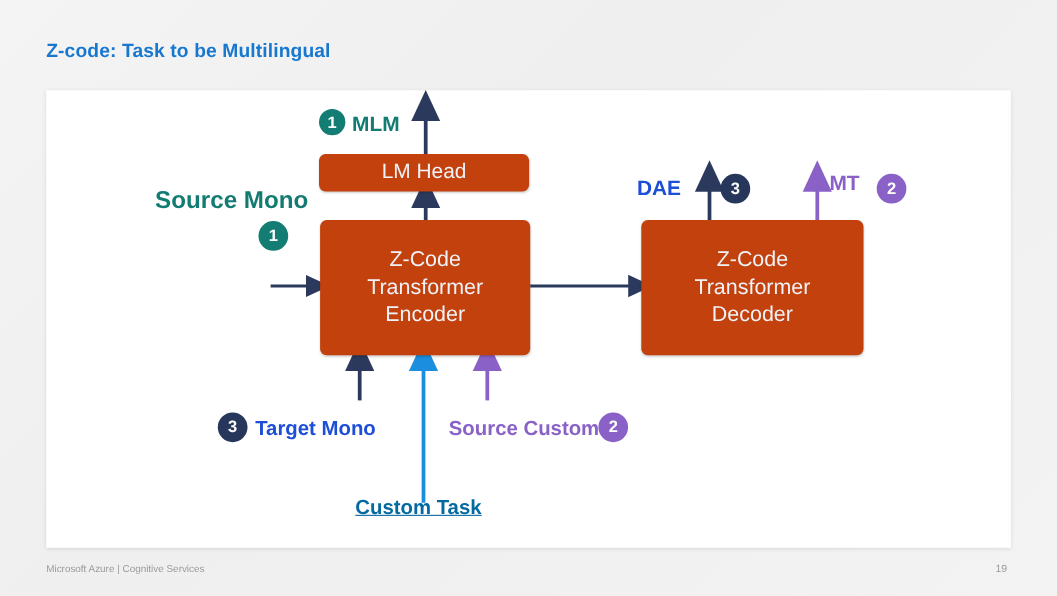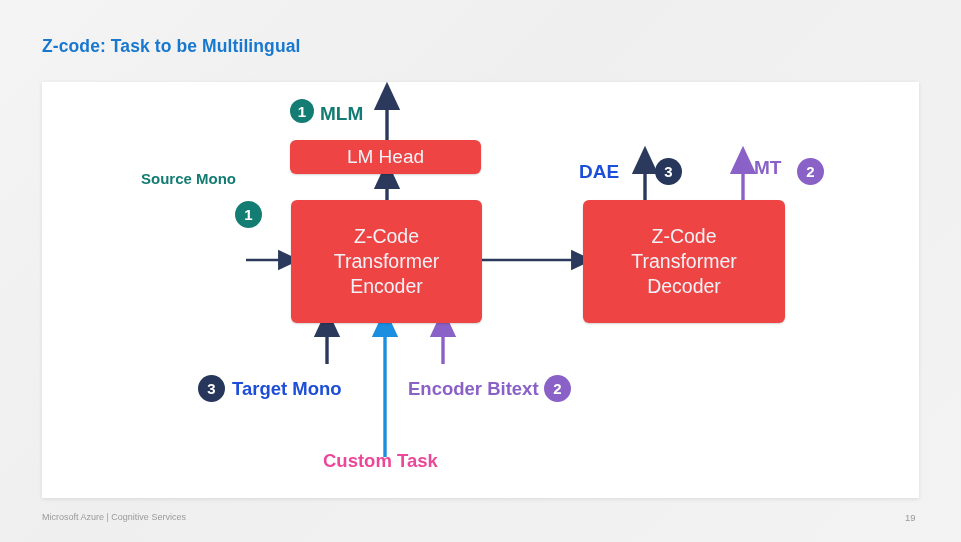--- a/index.html
+++ b/index.html
@@ -36,21 +36,21 @@
     left: 42px;
     top: 82px;
     width: 877px;
     height: 416px;
     background: #ffffff;
     box-shadow: 0 1px 4px rgba(0,0,0,0.10);
   }
   
   .node-box {
     position: absolute;
-    background: #ef4444;
+    background: #c2410c;
     border-radius: 6px;
     color: #eef1f6;
     display: flex;
     align-items: center;
     justify-content: center;
     text-align: center;
     line-height: 1.28;
     box-shadow: 0 1px 2px rgba(0,0,0,0.18);
   }
   .node-box .node-label {
@@ -71,29 +71,29 @@
     font-size: 15px;
     font-weight: 600;
     line-height: 1;
   }
   .badge.teal   { background: #147D73; }
   .badge.navy   { background: #27375B; }
   .badge.purple { background: #8A61C6; }
 
   .flow-label {
     position: absolute;
-    font-size: 15px;
+    font-size: 22px;
     font-weight: bold;
     white-space: nowrap;
     line-height: 1;
   }
   .c-teal   { color: #137C72; }
   .c-navy   { color: #1d4ed8; }
   .c-purple { color: #8A61C6; }
-  .c-blue   { color: #ec4899; }
+  .c-blue   { color: #0369a1; text-decoration: underline; }
 
   .arrow-svg {
     position: absolute;
     overflow: visible;
   }
   #footer-note {
     position: absolute;
     left: 42px;
     top: 512px;
     font-size: 9px;
@@ -194,21 +194,21 @@
     </div>
 
     <div class="badge navy" style="left:156px; top:293px; width:27px; height:27px;">
       <span>3</span>
     </div>
     <div class="flow-label c-navy" style="left:190px; top:298px; font-size:18.5px;">
       <span>Target Mono</span>
     </div>
 
     <div class="flow-label c-purple" style="left:366px; top:298px; font-size:18.5px;">
-      <span>Encoder Bitext</span>
+      <span>Source Custom</span>
     </div>
     <div class="badge purple" style="left:502px; top:293px; width:27px; height:27px;">
       <span>2</span>
     </div>
 
     <div class="flow-label c-blue" style="left:281px; top:370px; font-size:18.5px;">
       <span>Custom Task</span>
     </div>
 
   </div>

